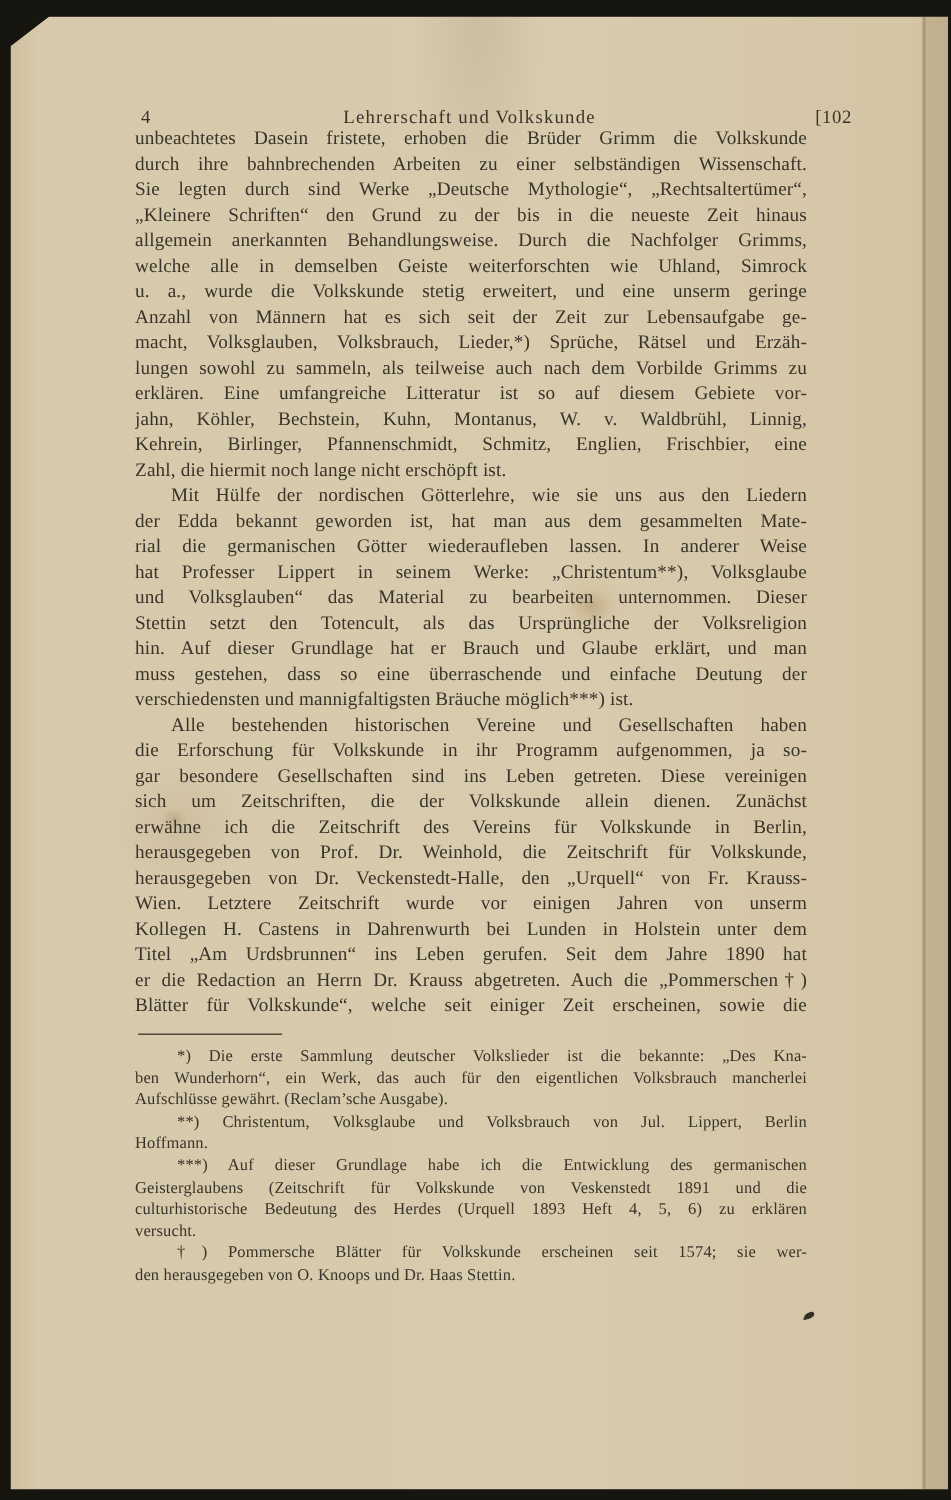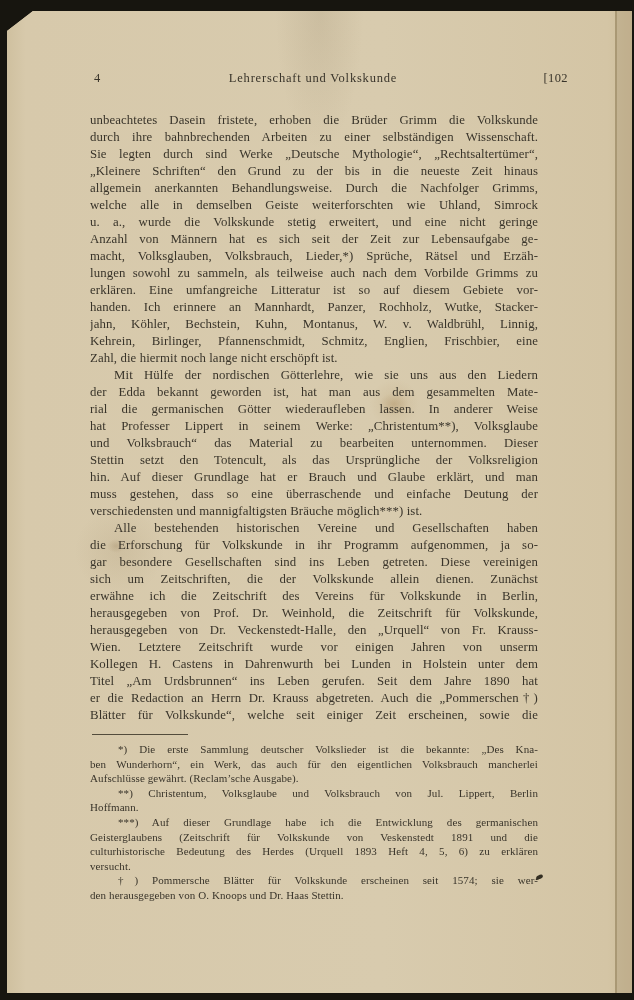--- a/index.html
+++ b/index.html
@@ -30,21 +30,21 @@
     position:absolute;top:0;bottom:0;right:15px;width:2px;
     background:rgba(110,90,50,0.40);
   }
   .inner{position:absolute;left:0;top:0;right:0;bottom:0;color:#39342a;}
   .header{position:absolute;left:90px;top:71px;width:446px;height:18px;
     font-size:12.5px;letter-spacing:0.4px;}
   .pagenum{position:absolute;left:4px;top:0;}
   .running-title{position:absolute;left:50%;top:0;transform:translateX(-50%);
     white-space:nowrap;letter-spacing:0.8px;}
   .folio{position:absolute;right:-32px;top:0;}
-  .body-text{position:absolute;left:90px;top:112px;width:448px;
+  .body-text{position:absolute;left:90px;top:84px;width:448px;
     font-size:12.8px;line-height:17px;letter-spacing:0.1px;}
   .tl{height:17px;overflow:hidden;text-align:justify;text-align-last:justify;
     white-space:normal;}
   .tl.flush-left{text-align-last:left;}
   .tl.indent{text-indent:24px;}
   .fn-sep{margin:10px 0 7px 2px;width:96px;border:none;
     border-top:1.4px solid rgba(60,54,40,0.85);}
   .footnotes{font-size:11px;line-height:14.6px;letter-spacing:0.1px;}
   .fl{height:14.6px;overflow:hidden;text-align:justify;text-align-last:justify;}
   .fl.flush-left{text-align-last:left;}
@@ -79,36 +79,35 @@
 
     <div class="body-text">
       <div id="paras">
           <div>
             <div class="tl">unbeachtetes Dasein fristete, erhoben die Brüder Grimm die Volkskunde</div>
             <div class="tl">durch ihre bahnbrechenden Arbeiten zu einer selbständigen Wissenschaft.</div>
             <div class="tl">Sie legten durch sind Werke „Deutsche Mythologie“, „Rechtsaltertümer“,</div>
             <div class="tl">„Kleinere Schriften“ den Grund zu der bis in die neueste Zeit hinaus</div>
             <div class="tl">allgemein anerkannten Behandlungsweise. Durch die Nachfolger Grimms,</div>
             <div class="tl">welche alle in demselben Geiste weiterforschten wie Uhland, Simrock</div>
-            <div class="tl">u. a., wurde die Volkskunde stetig erweitert, und eine nicht geringe</div>
+            <div class="tl">u. a., wurde die Volkskunde stetig erweitert, und eine unserm geringe</div>
             <div class="tl">Anzahl von Männern hat es sich seit der Zeit zur Lebensaufgabe ge-</div>
             <div class="tl">macht, Volksglauben, Volksbrauch, Lieder,*) Sprüche, Rätsel und Erzäh-</div>
             <div class="tl">lungen sowohl zu sammeln, als teilweise auch nach dem Vorbilde Grimms zu</div>
             <div class="tl">erklären. Eine umfangreiche Litteratur ist so auf diesem Gebiete vor-</div>
-            <div class="tl">handen. Ich erinnere an Mannhardt, Panzer, Rochholz, Wutke, Stacker-</div>
             <div class="tl">jahn, Köhler, Bechstein, Kuhn, Montanus, W. v. Waldbrühl, Linnig,</div>
             <div class="tl">Kehrein, Birlinger, Pfannenschmidt, Schmitz, Englien, Frischbier, eine</div>
             <div class="tl flush-left">Zahl, die hiermit noch lange nicht erschöpft ist.</div>
           </div>
           <div>
             <div class="tl indent">Mit Hülfe der nordischen Götterlehre, wie sie uns aus den Liedern</div>
             <div class="tl">der Edda bekannt geworden ist, hat man aus dem gesammelten Mate-</div>
             <div class="tl">rial die germanischen Götter wiederaufleben lassen. In anderer Weise</div>
             <div class="tl">hat Professer Lippert in seinem Werke: „Christentum**), Volksglaube</div>
-            <div class="tl">und Volksbrauch“ das Material zu bearbeiten unternommen. Dieser</div>
+            <div class="tl">und Volksglauben“ das Material zu bearbeiten unternommen. Dieser</div>
             <div class="tl">Stettin setzt den Totencult, als das Ursprüngliche der Volksreligion</div>
             <div class="tl">hin. Auf dieser Grundlage hat er Brauch und Glaube erklärt, und man</div>
             <div class="tl">muss gestehen, dass so eine überraschende und einfache Deutung der</div>
             <div class="tl flush-left">verschiedensten und mannigfaltigsten Bräuche möglich***) ist.</div>
           </div>
           <div>
             <div class="tl indent">Alle bestehenden historischen Vereine und Gesellschaften haben</div>
             <div class="tl">die Erforschung für Volkskunde in ihr Programm aufgenommen, ja so-</div>
             <div class="tl">gar besondere Gesellschaften sind ins Leben getreten. Diese vereinigen</div>
             <div class="tl">sich um Zeitschriften, die der Volkskunde allein dienen. Zunächst</div>

